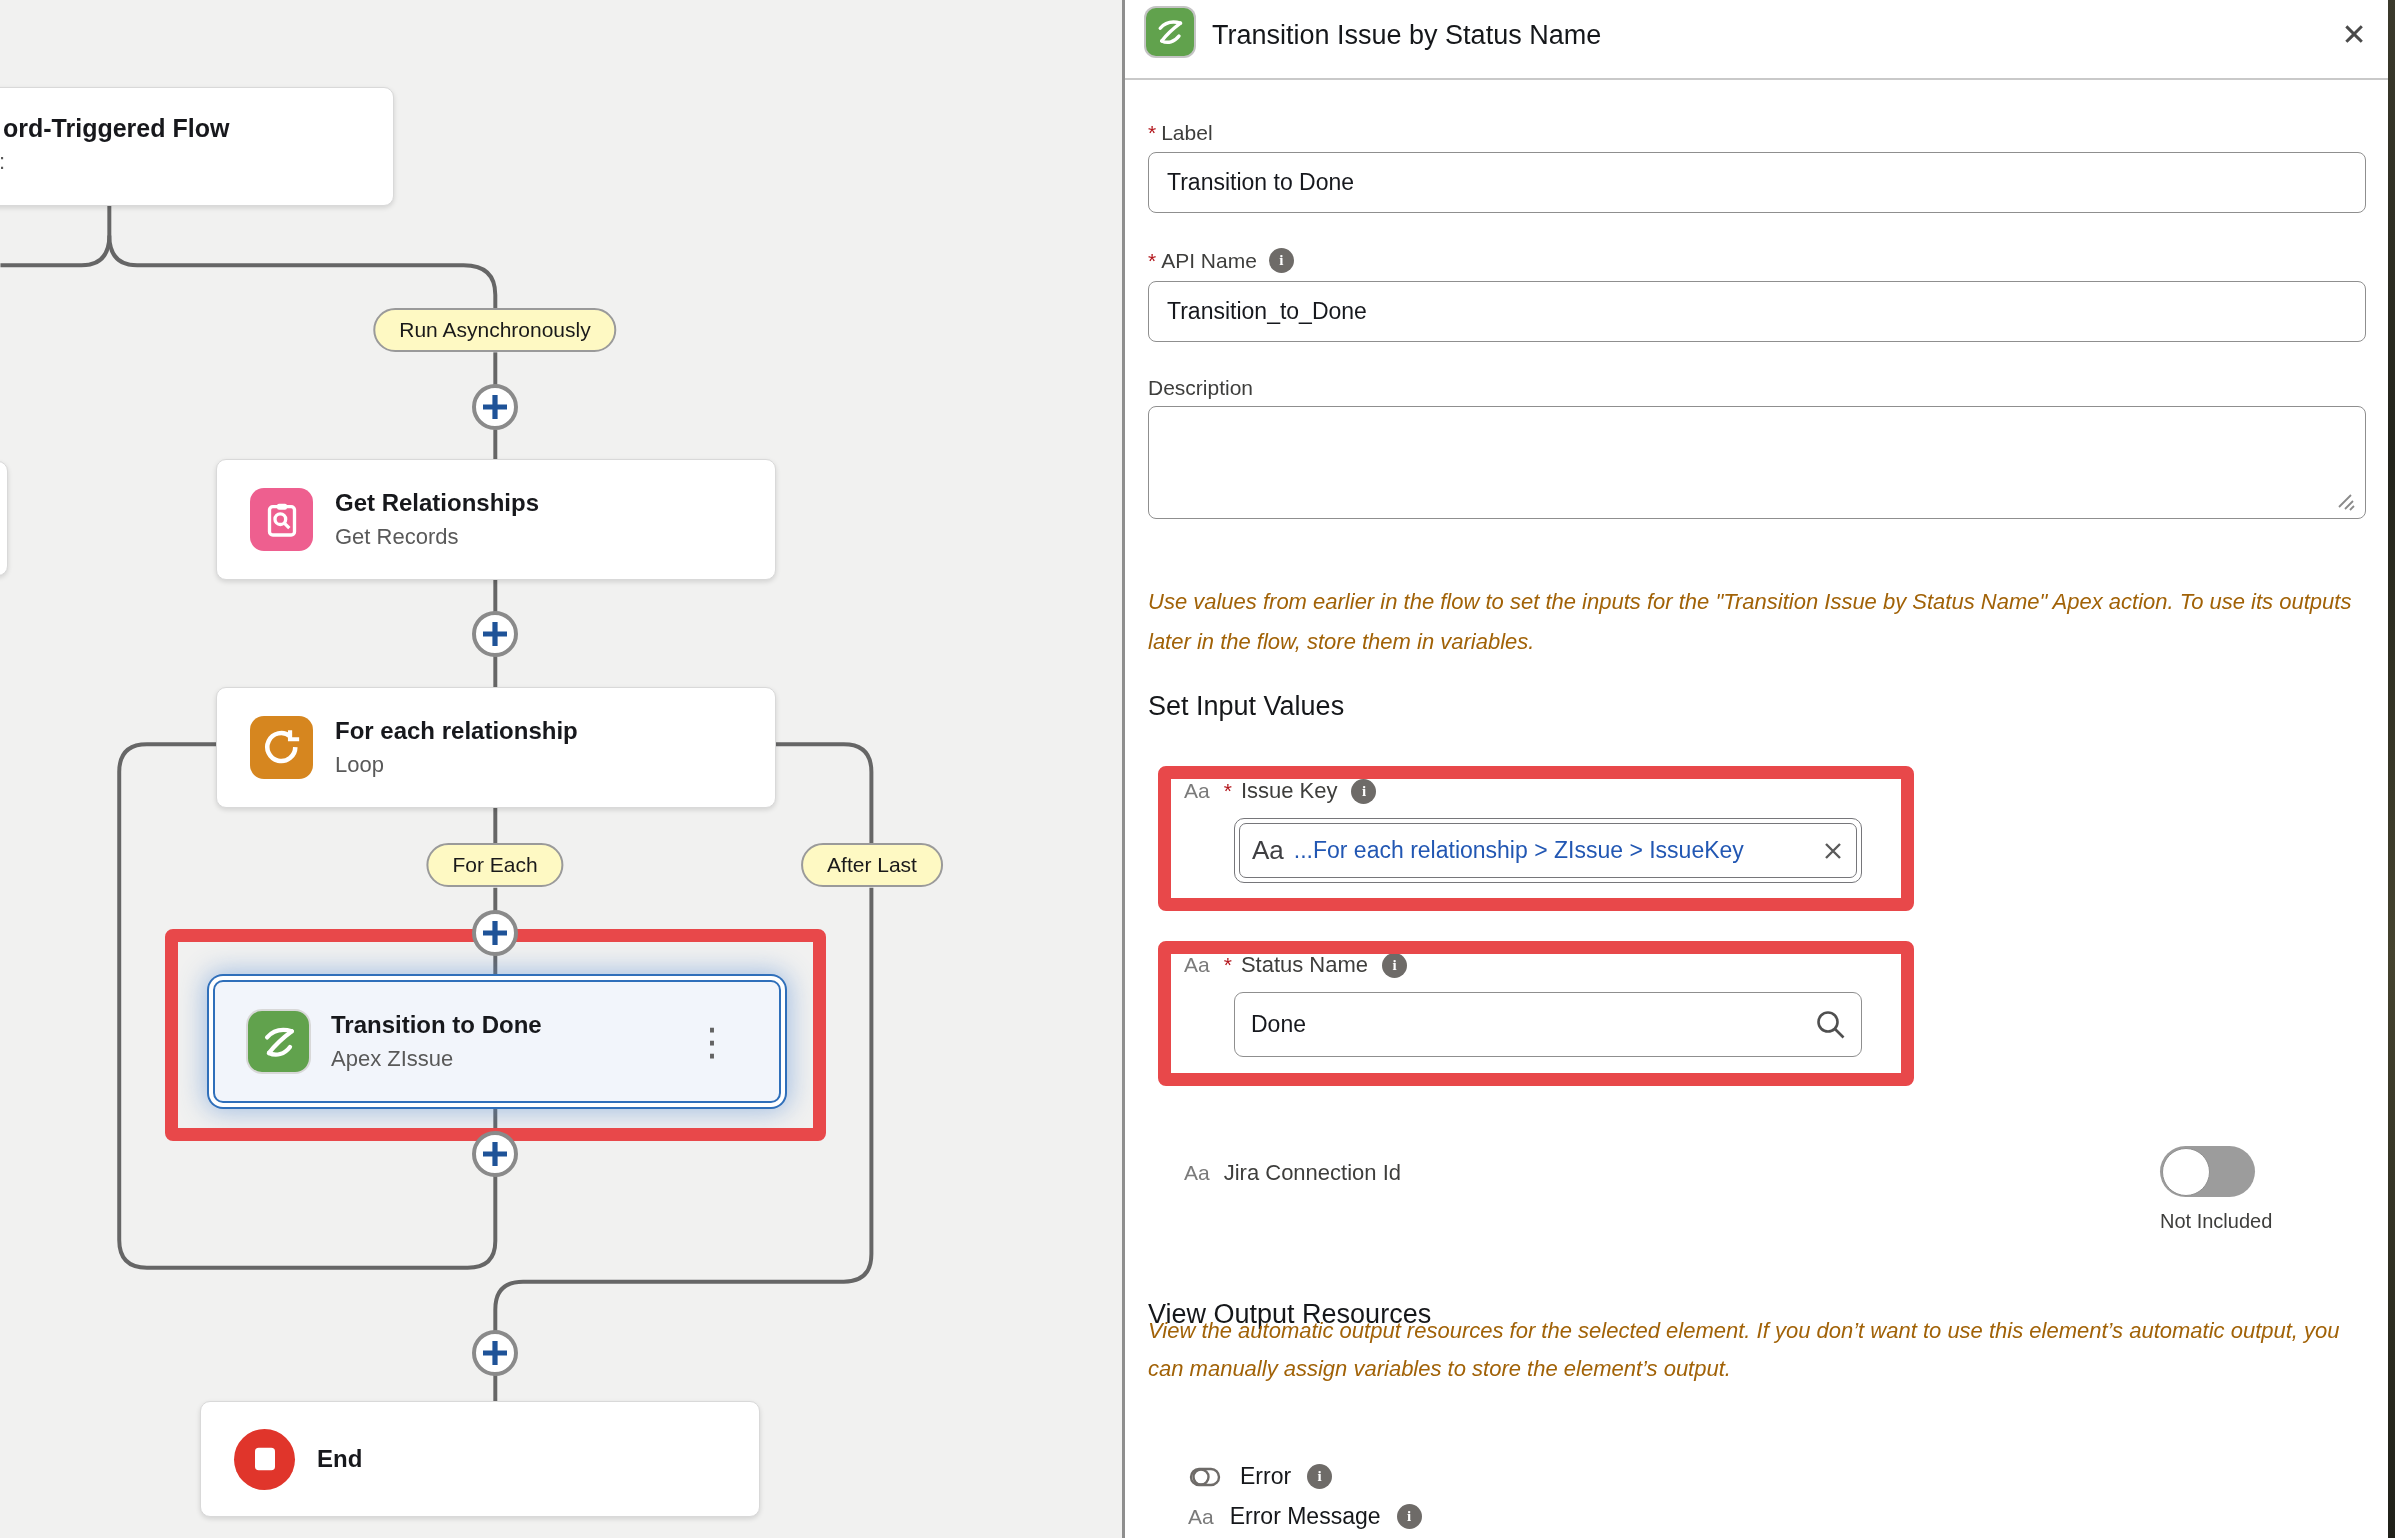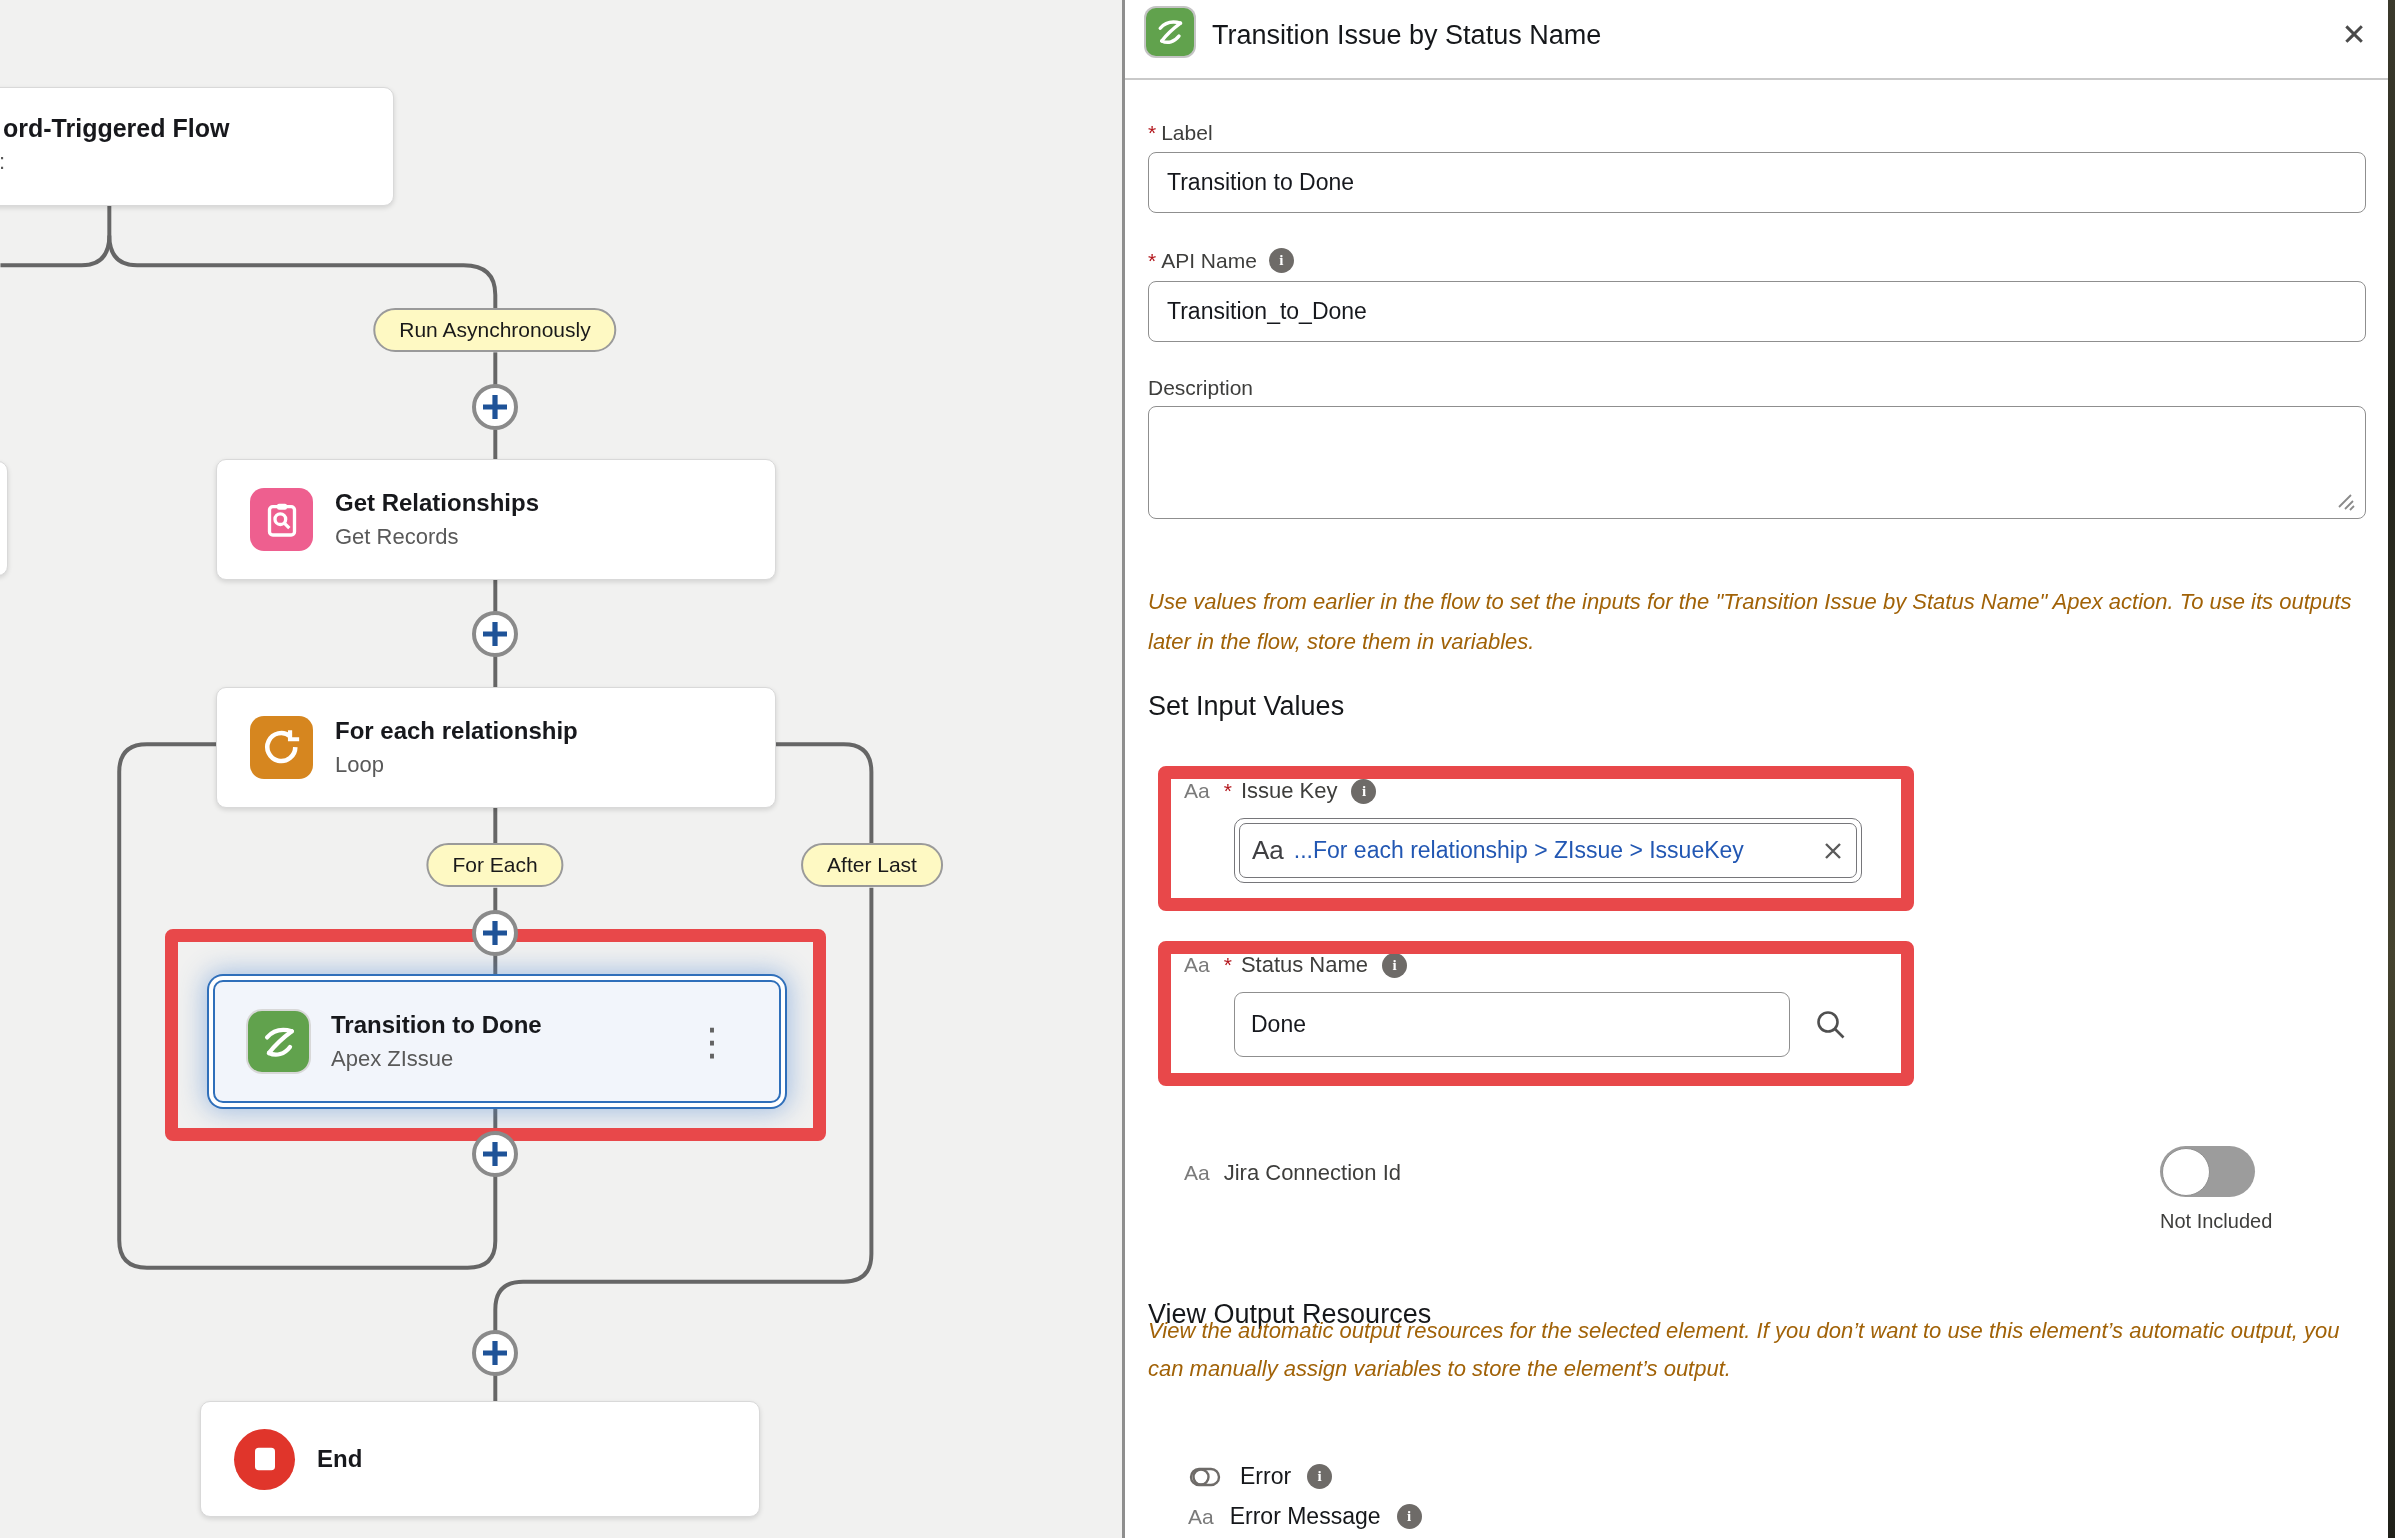--- a/index.html
+++ b/index.html
@@ -239,21 +239,21 @@
 
 <div class="red-box" style="left:1158px;top:941px;width:756px;height:145px;box-sizing:border-box;"></div>
 <div class="in-row" style="left:1184px;top:948px;">
   <span class="aa">Aa</span>
   <span class="lblgrp">
       <span class="req">*</span>
       <span>Status Name</span>
     </span>
   <span class="info">i</span>
 </div>
-<input class="t-input" style="left: 1234px; top: 992px; width: 556px; height: 65px; border-radius: 9px; padding-left: 16px;" value="Done">
+<input class="t-input" style="left: 1234px; top: 992px; width: 628px; height: 65px; border-radius: 9px; padding-left: 16px;" value="Done">
 <svg class="abs" style="left:1814px;top:1008px;cursor:pointer;" width="34" height="34" viewBox="0 0 34 34" fill="none">
   <circle cx="14" cy="14" r="9.5" stroke="#4f4f4f" stroke-width="2.6"></circle>
   <path d="M21 21 L29.5 29.5" stroke="#4f4f4f" stroke-width="2.6"></path>
 </svg>
 
 <div class="in-row" style="left:1184px;top:1156px;">
   <span class="aa">Aa</span>
   <span class="lblgrp" style="font-size:22px;">
       <span>Jira Connection Id</span>
     </span>

